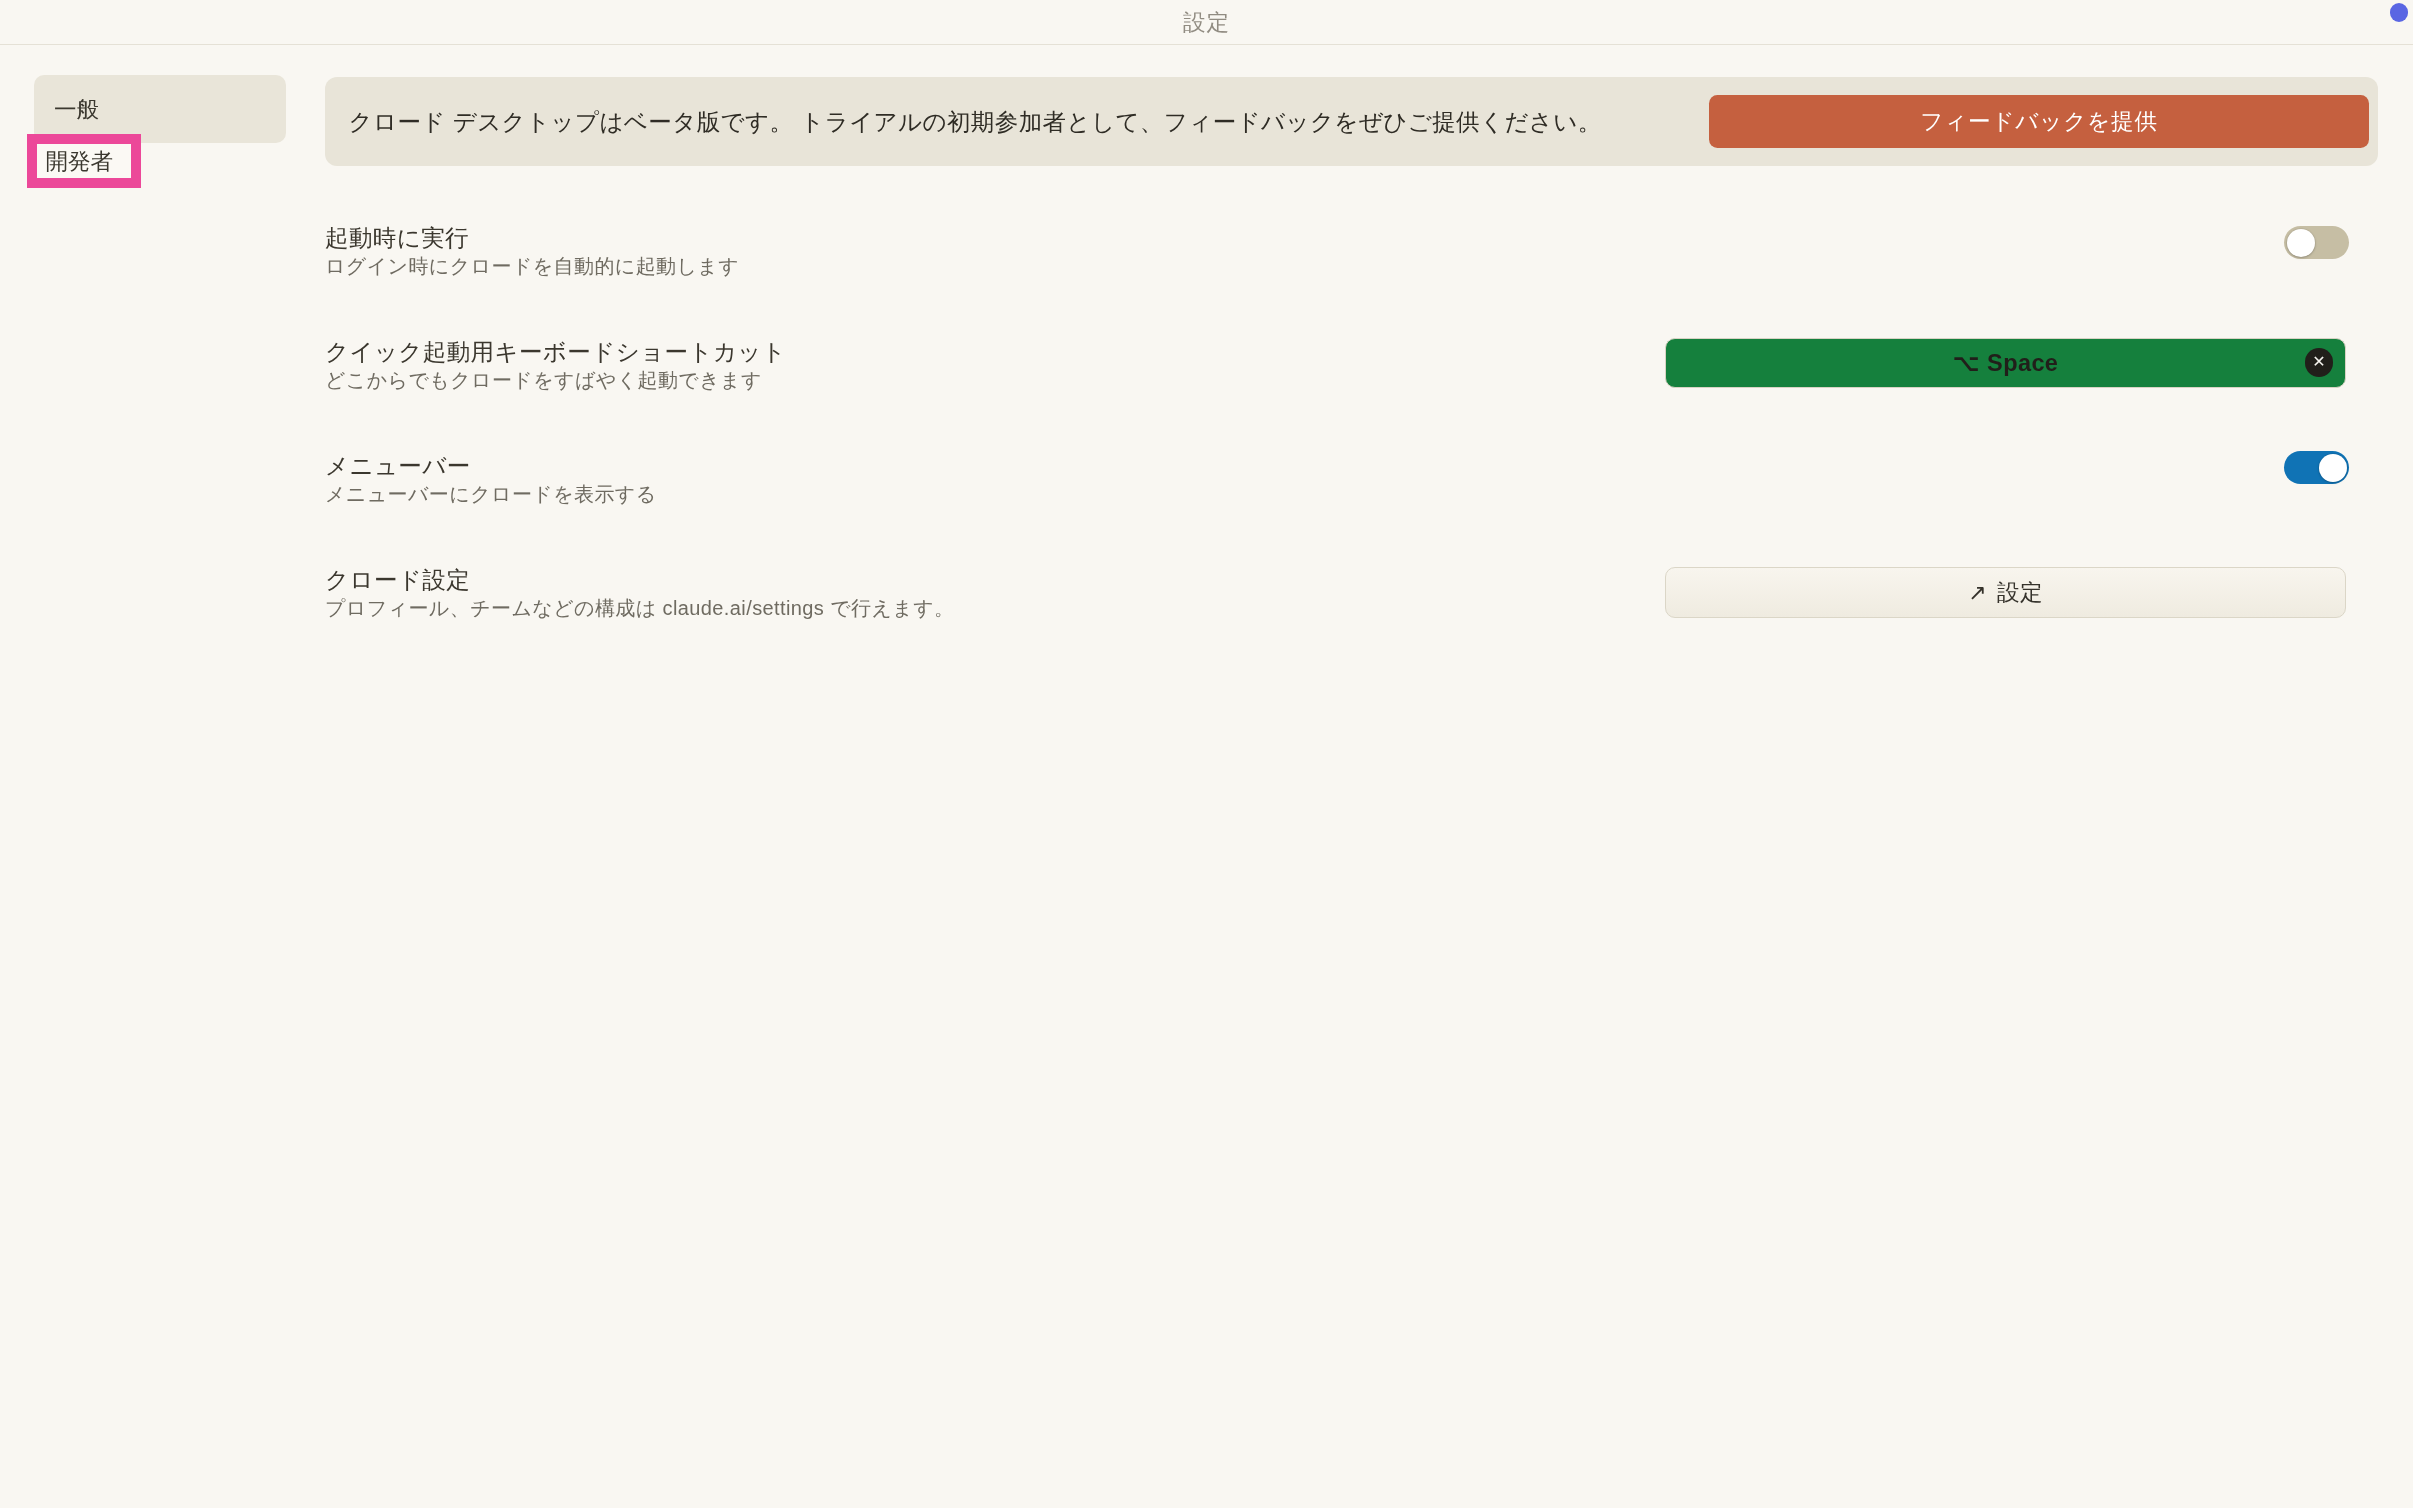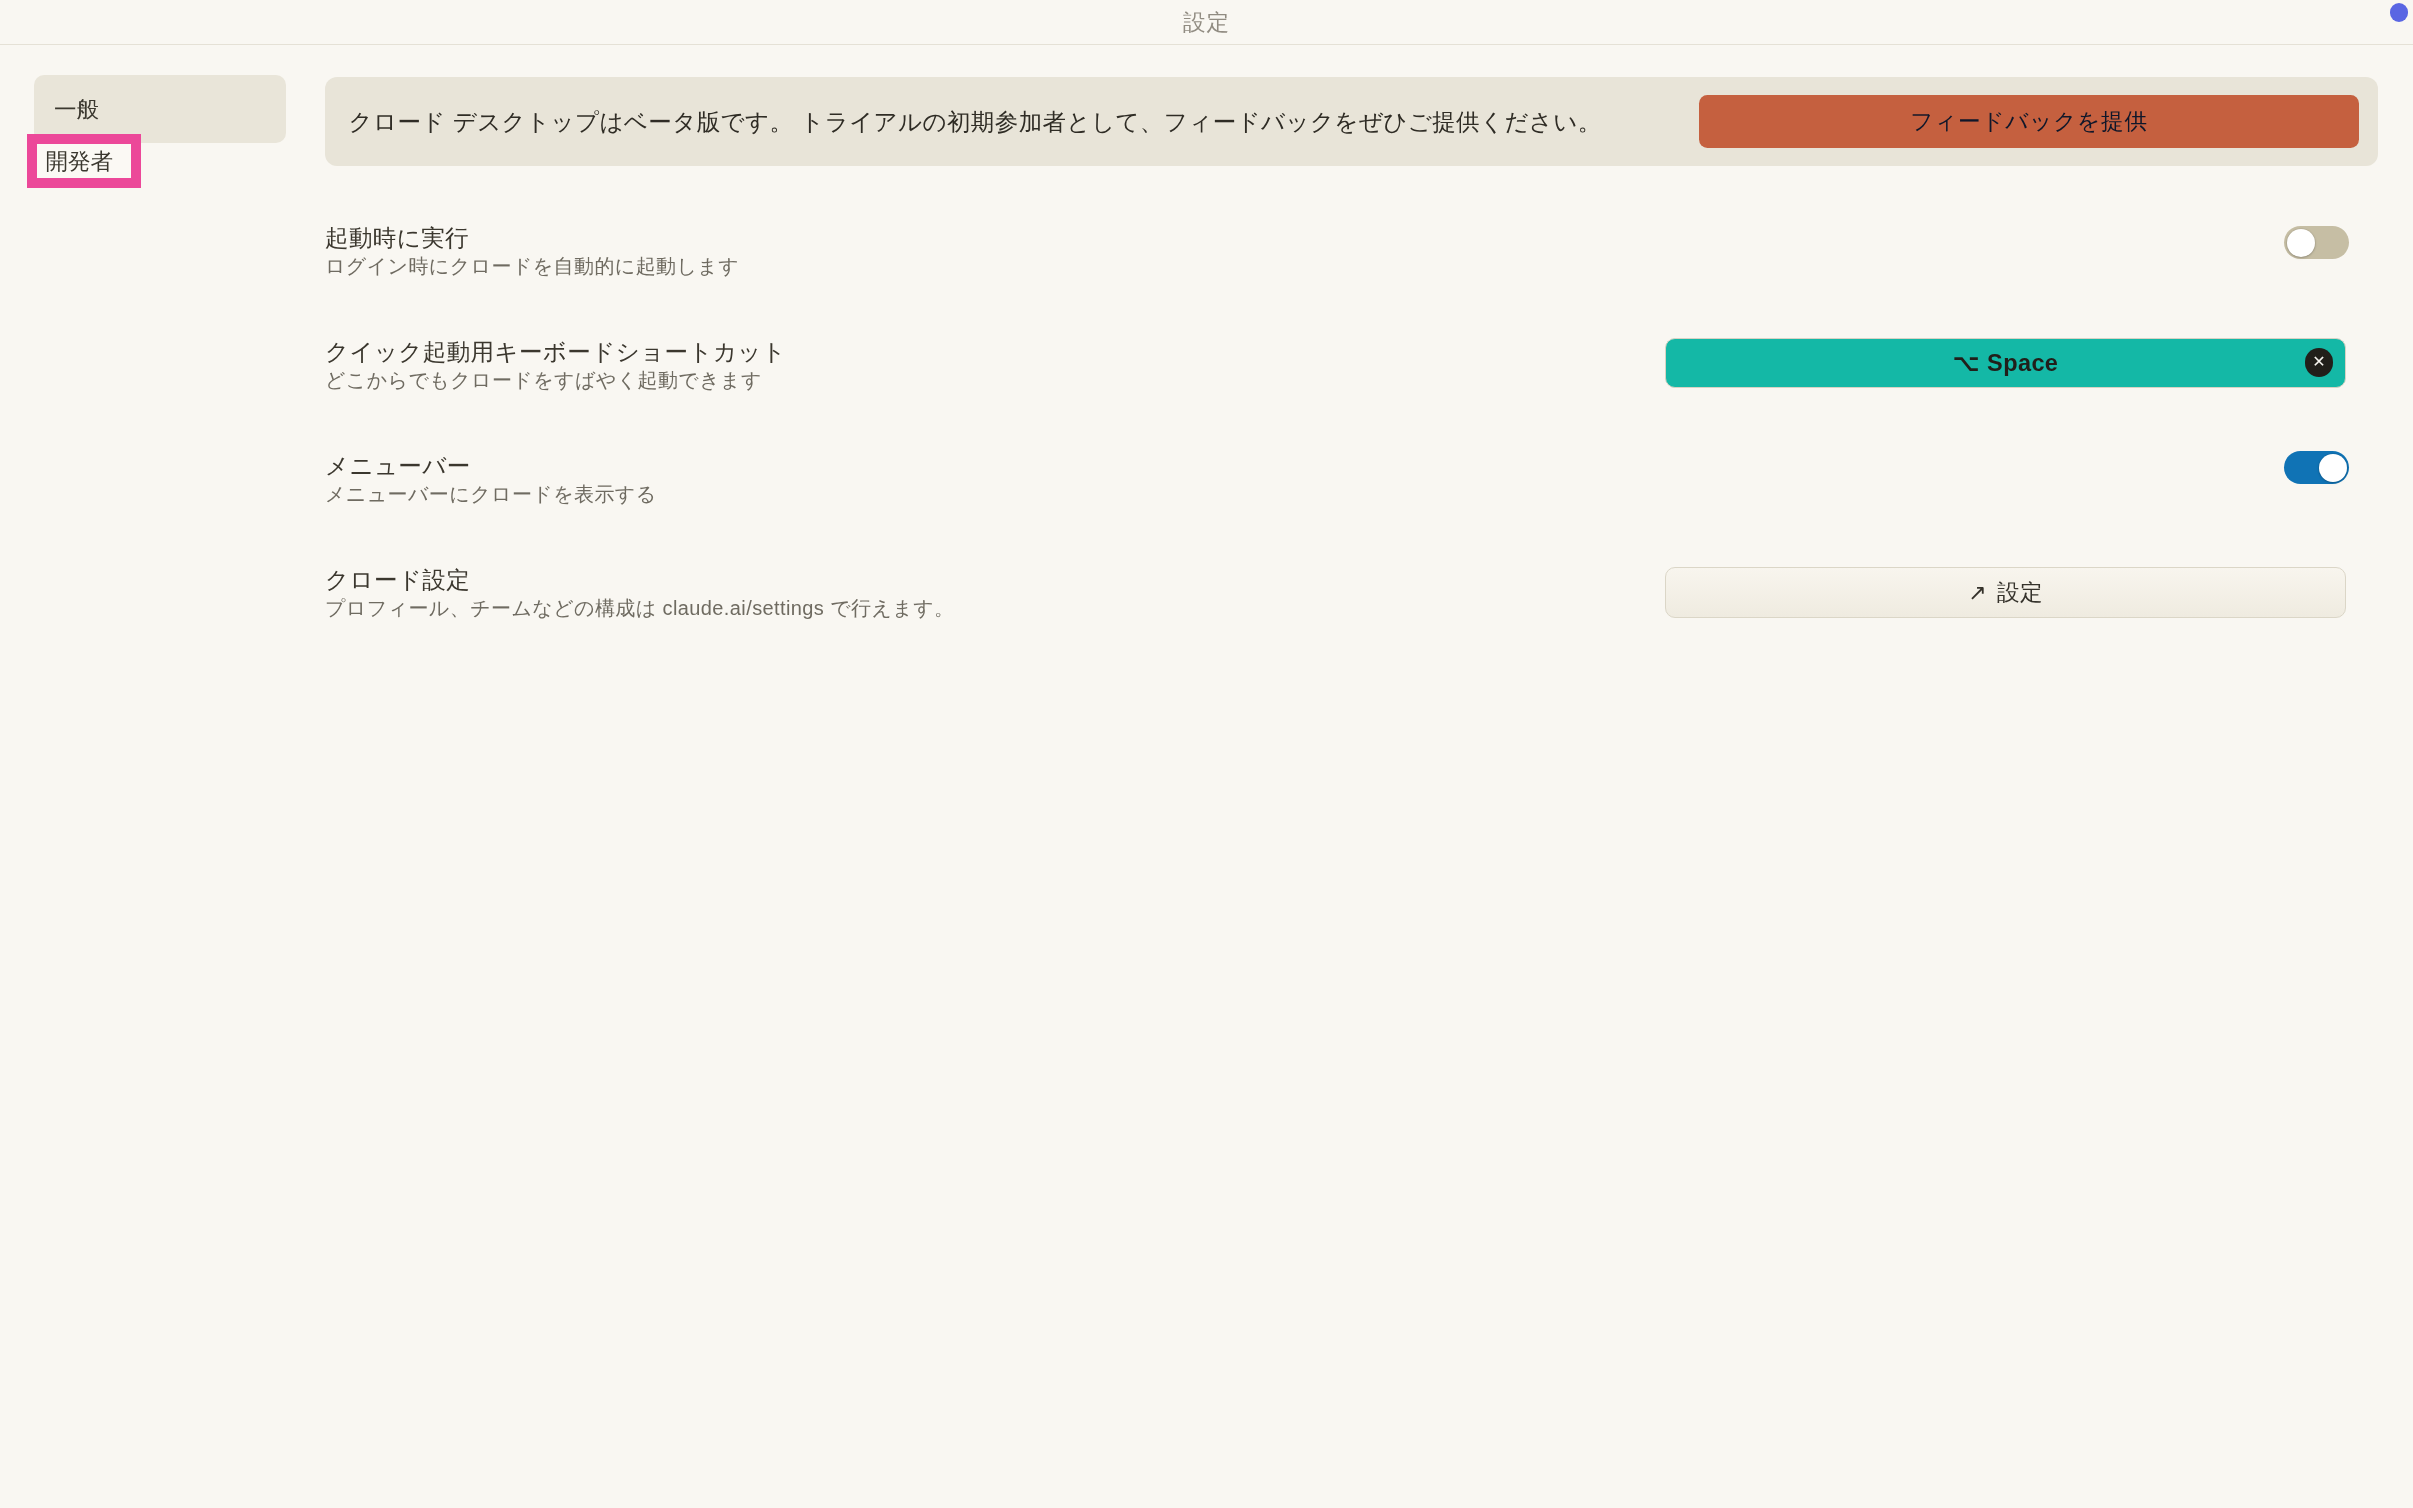--- a/index.html
+++ b/index.html
@@ -59,23 +59,23 @@
     background: #e8e4d8; border-radius: 12px;
     display: flex; align-items: center;
   }
   .beta-banner .banner-msg {
     font-size: 23.5px; color: #2f2c25;
     padding-left: 23.5px; flex: 1 1 auto;
     letter-spacing: 0.4px;
   }
   .feedback-btn {
     flex: 0 0 auto;
-    width: 660px; height: 53px; margin-right: 19px;
+    width: 660px; height: 53px; margin-right: 9px;
     background: #c5603f; border: none; border-radius: 8.4px;
-    color: #0f172a; font-size: 22.6px;
+    color: #ffffff; font-size: 22.6px;
     font-family: inherit;
     display: flex; align-items: center; justify-content: center;
     cursor: pointer; letter-spacing: 0.8px;
   }
 
   .row-title {
     position: absolute; left: 0;
     font-size: 23.5px; color: #3b372e; line-height: 27px;
     letter-spacing: 0.4px;
   }
@@ -98,21 +98,21 @@
     box-shadow: 0 0.8px 2.5px rgba(0,0,0,0.25), 0 0 0 0.8px rgba(0,0,0,0.04);
   }
   .toggle.off { background: #c6bea4; }
   .toggle.off .knob { left: 2.5px; }
   .toggle.on { background: #1073b5; }
   .toggle.on .knob { right: 2.5px; }
 
   .shortcut-field {
     position: absolute; right: 34px; top: 338px;
     width: 681px; height: 50px;
-    background: #14b8a6;
+    background: #15803d;
     border: 1.7px solid #d8d3c4; border-radius: 10px;
     display: flex; align-items: center; justify-content: center;
     cursor: pointer;
   }
   .shortcut-value {
     font-size: 23.5px; font-weight: 700; color: #211f1a; letter-spacing: 0.4px;
   }
   .shortcut-clear {
     position: absolute; right: 11.7px; top: 9.2px;
     width: 28.5px; height: 28.5px; border-radius: 50%;

